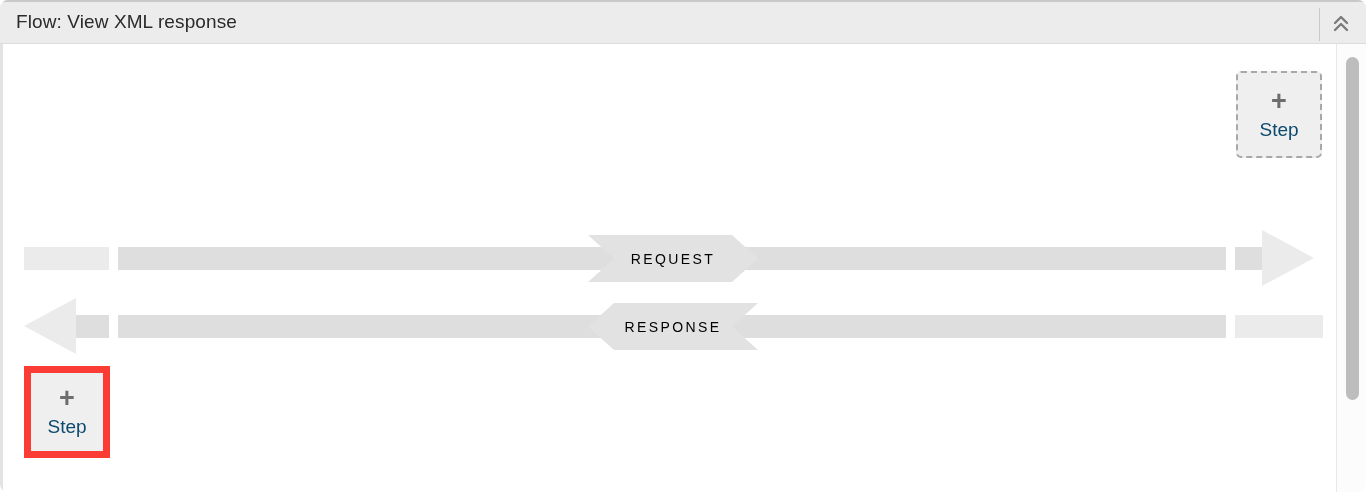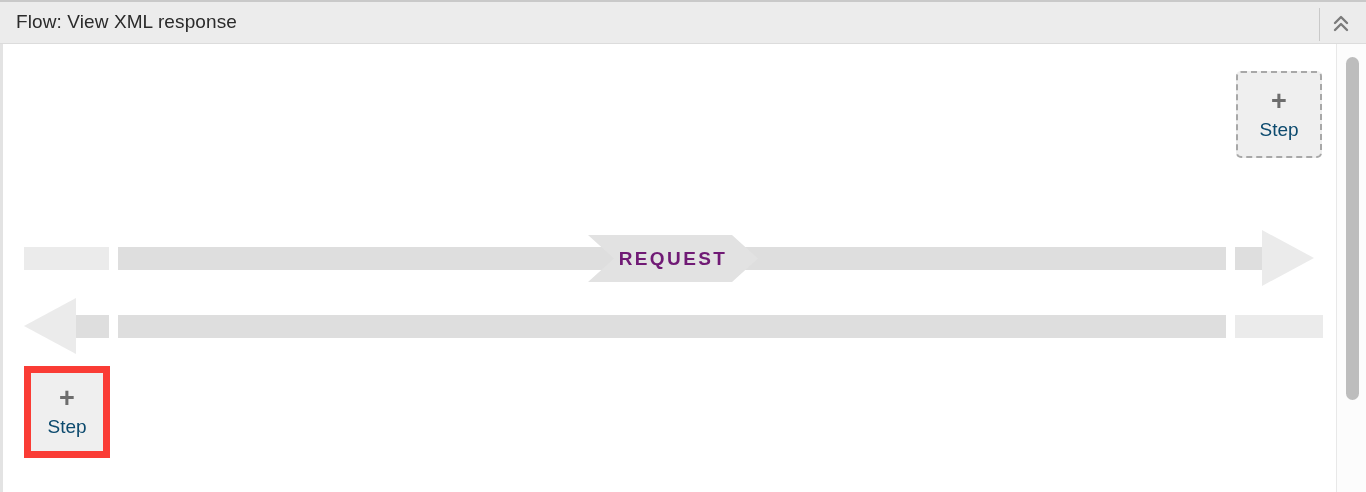--- a/index.html
+++ b/index.html
@@ -12,20 +12,21 @@
     -webkit-font-smoothing: antialiased;
   }
 
   #app {
     position: relative;
     width: 1366px;
     height: 492px;
     overflow: hidden;
     background: #ffffff;
     box-sizing: border-box;
+    border-radius: 8px;
   }
 
   
   .panel-header {
     position: absolute;
     left: 0;
     top: 0;
     width: 1366px;
     height: 44px;
     background: #ececec;
@@ -143,24 +144,23 @@
 
   .banner {
     position: absolute;
     height: 47px;
     background: #e2e2e2;
     display: flex;
     align-items: center;
     justify-content: center;
   }
   .banner-label {
-    font-size: 19px;
+    font-size: 14px;
     letter-spacing: 2.4px;
-    color: #701a75;
-    font-weight: bold;
+    color: #000000;
   }
   .banner-request {
     clip-path: polygon(0 0, calc(100% - 26px) 0, 100% 50%, calc(100% - 26px) 100%,
                        0 100%, 26px 50%);
   }
   .banner-response {
     clip-path: polygon(26px 0, 100% 0, calc(100% - 26px) 50%, 100% 100%,
                        26px 100%, 0 50%);
   }
 
@@ -213,20 +213,23 @@
 
     <div class="banner banner-request" style="left:585px; top:191px; width:170px;">
       <span class="banner-label">REQUEST</span>
     </div>
 
     <div class="arrowhead arrow-left" style="left:21px; top:254px;"></div>
     <div class="bar bar-dark" style="left:73px;  top:271px; width:33px;"></div>
     <div class="bar bar-dark" style="left:115px; top:271px; width:1108px;"></div>
     <div class="bar bar-light" style="left:1232px; top:271px; width:88px;"></div>
 
+    <div class="banner banner-response" style="left:585px; top:259px; width:170px;">
+      <span class="banner-label">RESPONSE</span>
+    </div>
 
     <div class="step-btn step-add-top">
       <span class="plus">+</span>
       <span class="slabel">Step</span>
     </div>
 
     <div class="step-btn step-selected-bottom">
       <span class="plus">+</span>
       <span class="slabel">Step</span>
     </div>

